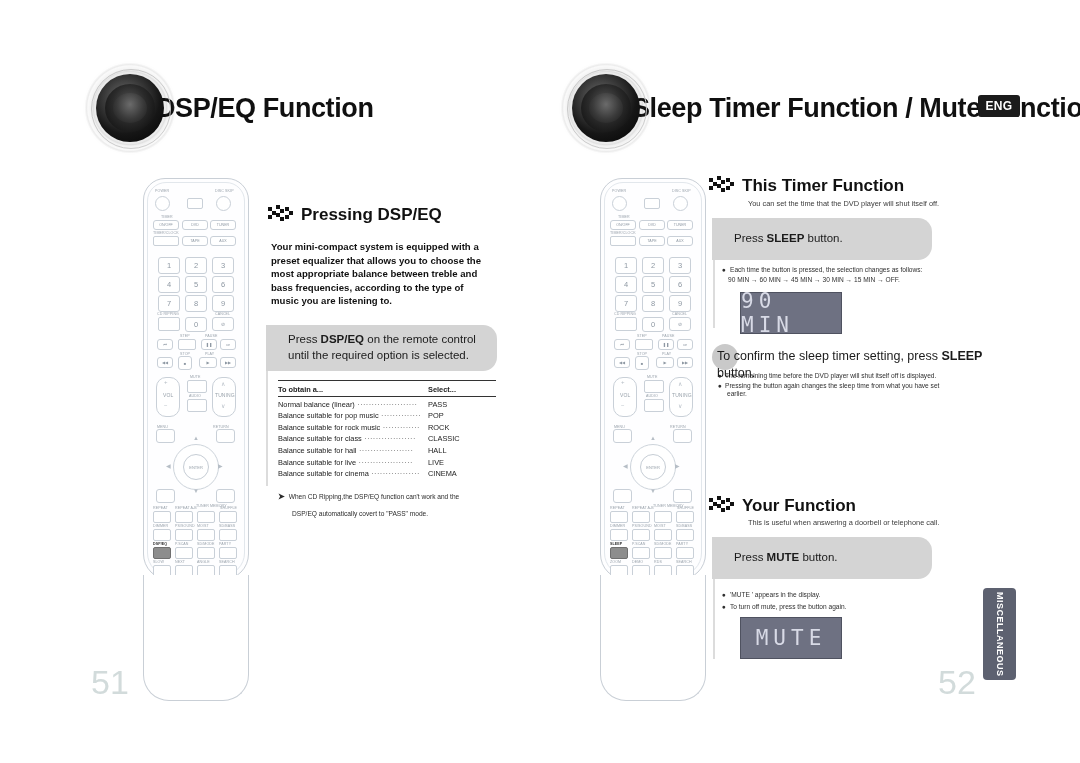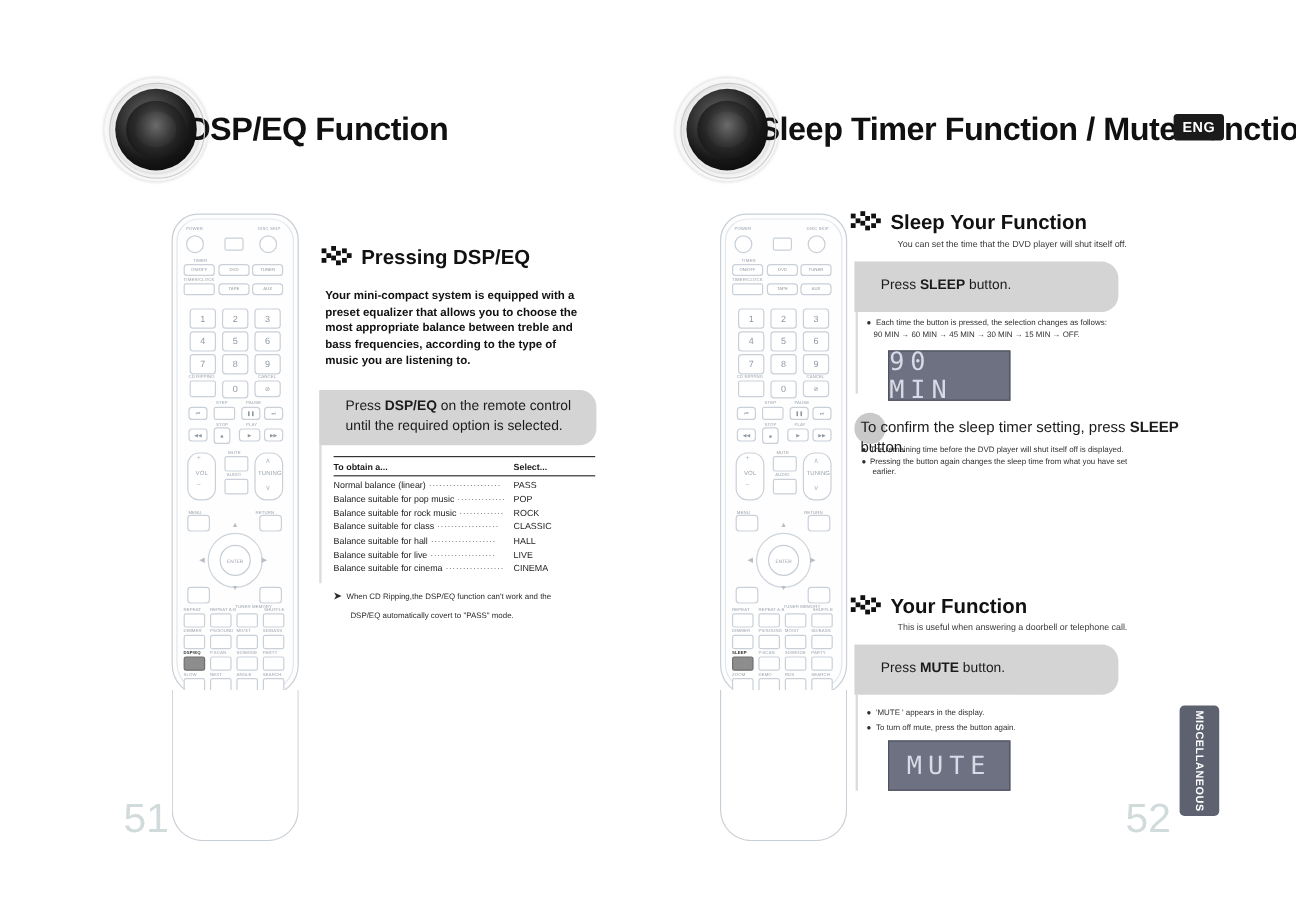--- a/index.html
+++ b/index.html
@@ -319,21 +319,21 @@
           <div class="c2">CINEMA</div>
         </div>
       </div>
   </div>
 
   <div class="note" style="left:278px;top:488px;width:220px;">
     <div><span class="arrow">➤</span><span>When CD Ripping,the DSP/EQ function can't work and the</span></div>
     <div style="padding-left:14px;"><span>DSP/EQ automatically covert to "PASS" mode.</span></div>
   </div>
 
-  <div class="pageno" style="left:103px;top:663px;">51</div>
+  <div class="pageno" style="left:91px;top:663px;">51</div>
 
   <div class="hdr" style="left:558px;top:60px;">
     <div class="speaker">
       <div class="ring r1"></div>
         <div class="ring r2"></div>
       <div class="ring r3"></div>
         <div class="ring r4"></div>
         <div class="ring r5"></div>
     </div>
     <div class="hdr-title">Sleep Timer Function / Mute Function</div>
@@ -465,21 +465,21 @@
         <i style="left:4px;top:6px"></i>
         <i style="left:0;top:10px"></i>
       <i style="left:8px;top:0"></i>
         <i style="left:12px;top:4px"></i>
         <i style="left:8px;top:8px"></i>
         <i style="left:12px;top:12px"></i>
       <i style="left:17px;top:2px"></i>
         <i style="left:21px;top:6px"></i>
         <i style="left:17px;top:10px"></i>
     </div>
-    <div class="txt">Sleep Your Function</div>
+    <div class="txt">This Timer Function</div>
   </div>
   <div class="sect-sub" style="left:748px;top:199px;">You can set the time that the DVD player will shut itself off.</div>
 
   <div class="greybox" style="left:712px;top:218px;width:220px;height:42px;">
     <div class="gbtxt">
       <span>Press </span><b>SLEEP</b><span> button.</span>
     </div>
   </div>
 
   <div class="vline" style="left:713px;top:260px;height:68px;"></div>

